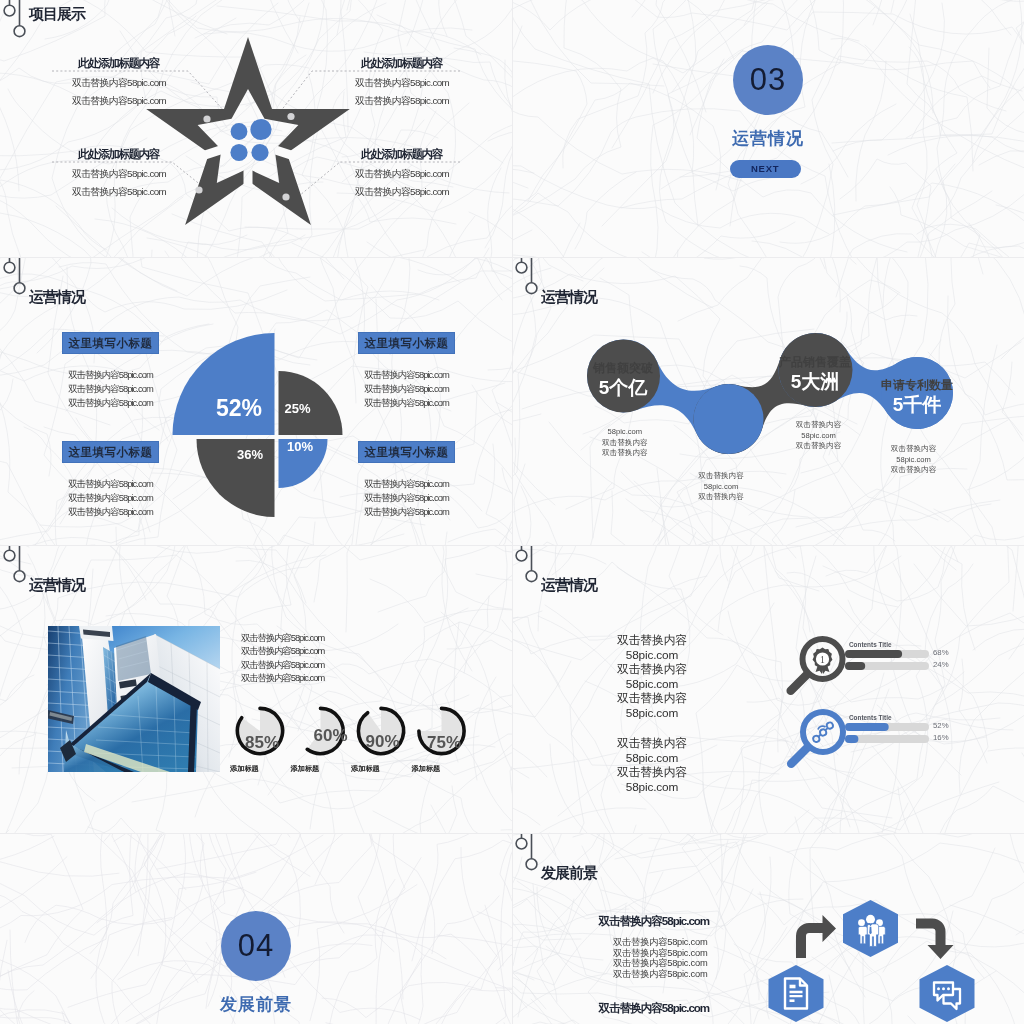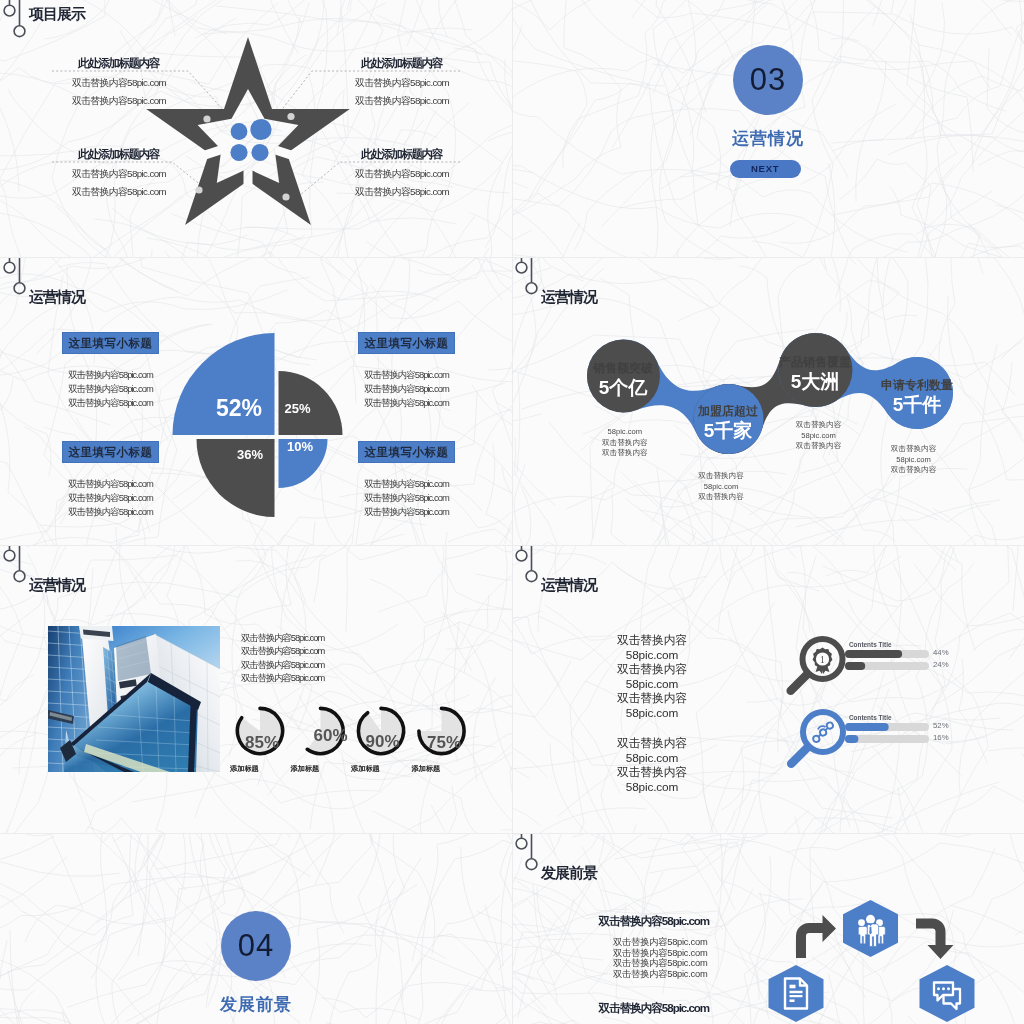--- a/index.html
+++ b/index.html
@@ -669,24 +669,20 @@
 <path d="M224.7 128.0C250.9 134.3 260.1 127.5 268.2 101.8A37.0 37.0 0 1 1 294.8 149.0C268.6 142.6 258.0 146.9 249.9 172.6A35.0 35.0 0 1 1 224.7 128.0Z" fill="#4d4d4d"></path>
 <path d="M334.1 92.2C349.9 115.4 362.6 119.1 386.9 104.9A36.0 36.0 0 1 1 375.2 156.2C359.4 133.0 346.4 130.8 322.1 145.0A37.0 37.0 0 1 1 334.1 92.2Z" fill="#4d7ec8"></path>
 <circle cx="111.5" cy="119.0" r="36.5" fill="#4d4d4d"></circle>
 <circle cx="216.5" cy="162.0" r="35.0" fill="#4d7ec8"></circle>
 <circle cx="303.5" cy="113.0" r="37.0" fill="#4d4d4d"></circle>
 <circle cx="405.0" cy="136.0" r="36.0" fill="#4d7ec8"></circle>
 </svg>
 <div class="blk nodetext" style="left:51px;top:103px;width:120px">
 <div class="nodetop">销售额突破</div>
 <div class="nodebig">5个亿</div>
-</div>
-<div class="blk nodetext" style="left:156px;top:146px;width:120px">
-<div class="nodetop">加盟店超过</div>
-<div class="nodebig">5千家</div>
 </div>
 <div class="blk nodetext" style="left:243px;top:97px;width:120px">
 <div class="nodetop">产品销售覆盖</div>
 <div class="nodebig">5大洲</div>
 </div>
 <div class="blk nodetext" style="left:345px;top:120px;width:120px">
 <div class="nodetop">申请专利数量</div>
 <div class="nodebig">5千件</div>
 </div>
 <div class="blk ncap" style="left:52.8px;top:170px;width:120px">
@@ -1115,21 +1111,21 @@
             <path d="M-4 -4 a5 5 0 0 1 8 0" stroke-width="1.7"></path>
           </g>
 </g>
 <rect x="333.0" y="178.0" width="84.0" height="8" rx="4" fill="#d8d8d8"></rect>
 <rect x="333.0" y="178.0" width="43.7" height="8" rx="4" fill="#4d7ec8"></rect>
 <rect x="333.0" y="190.0" width="84.0" height="8" rx="4" fill="#d8d8d8"></rect>
 <rect x="333.0" y="190.0" width="13.4" height="8" rx="4" fill="#4d7ec8"></rect>
 
 </svg>
 <div class="t mtitle" style="left:337px;top:96px">Contents Title</div>
-<div class="t mval" style="left:421px;top:103px">44%</div>
+<div class="t mval" style="left:421px;top:103px">68%</div>
 <div class="t mval" style="left:421px;top:115px">24%</div>
 <div class="t mtitle" style="left:337px;top:169px">Contents Title</div>
 <div class="t mval" style="left:421px;top:176px">52%</div>
 <div class="t mval" style="left:421px;top:188px">16%</div>
 <div class="blk mpara" style="left:30px;top:88px;width:220px">
 <div>双击替换内容</div>
 <div>58pic.com</div>
 <div>双击替换内容</div>
 <div>58pic.com</div>
 <div>双击替换内容</div>

